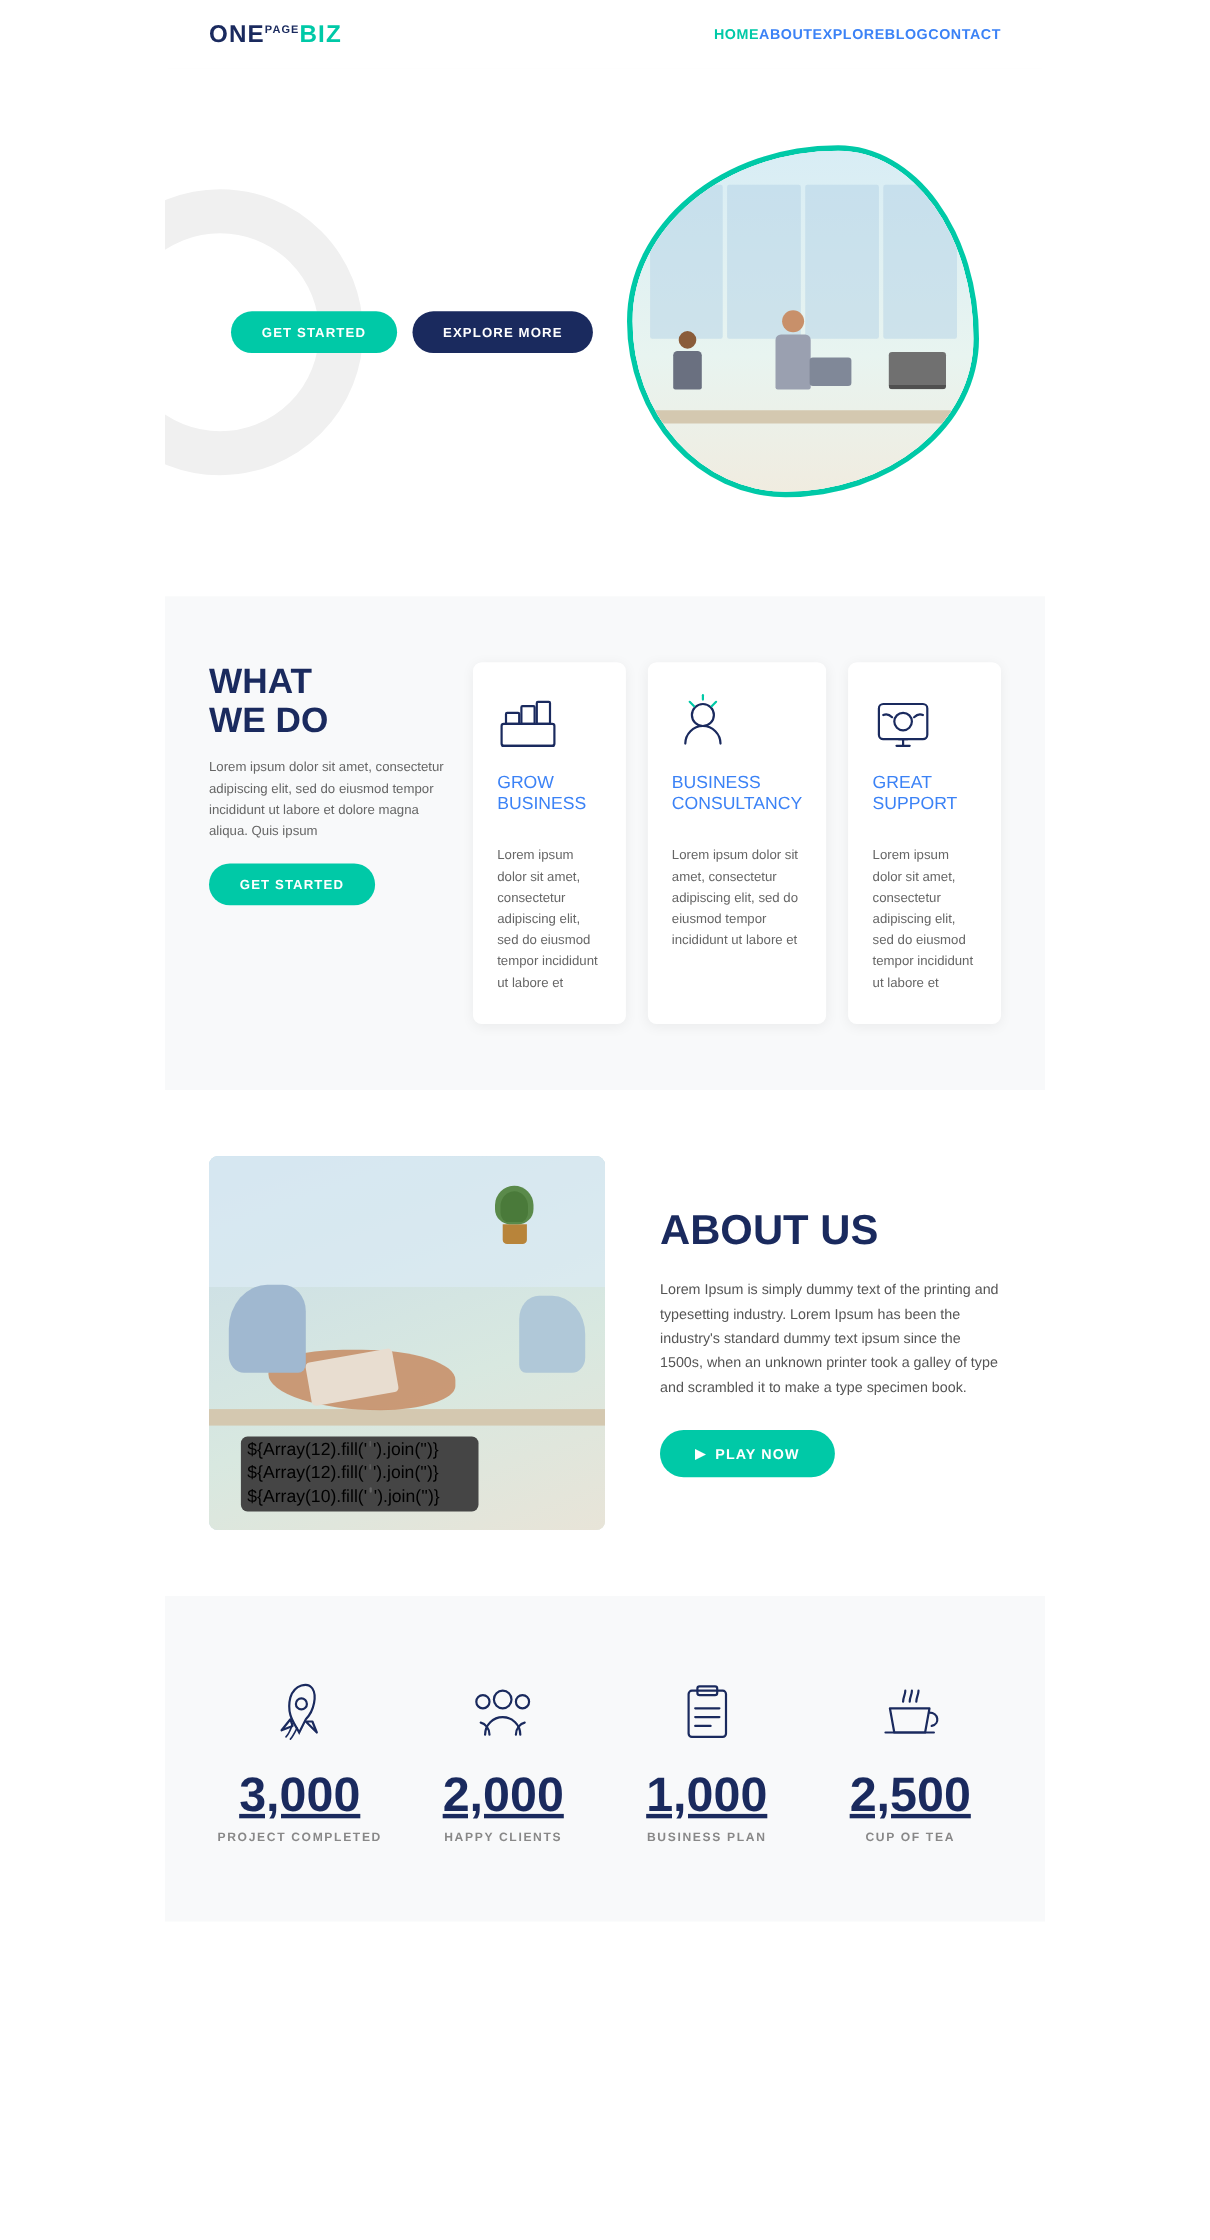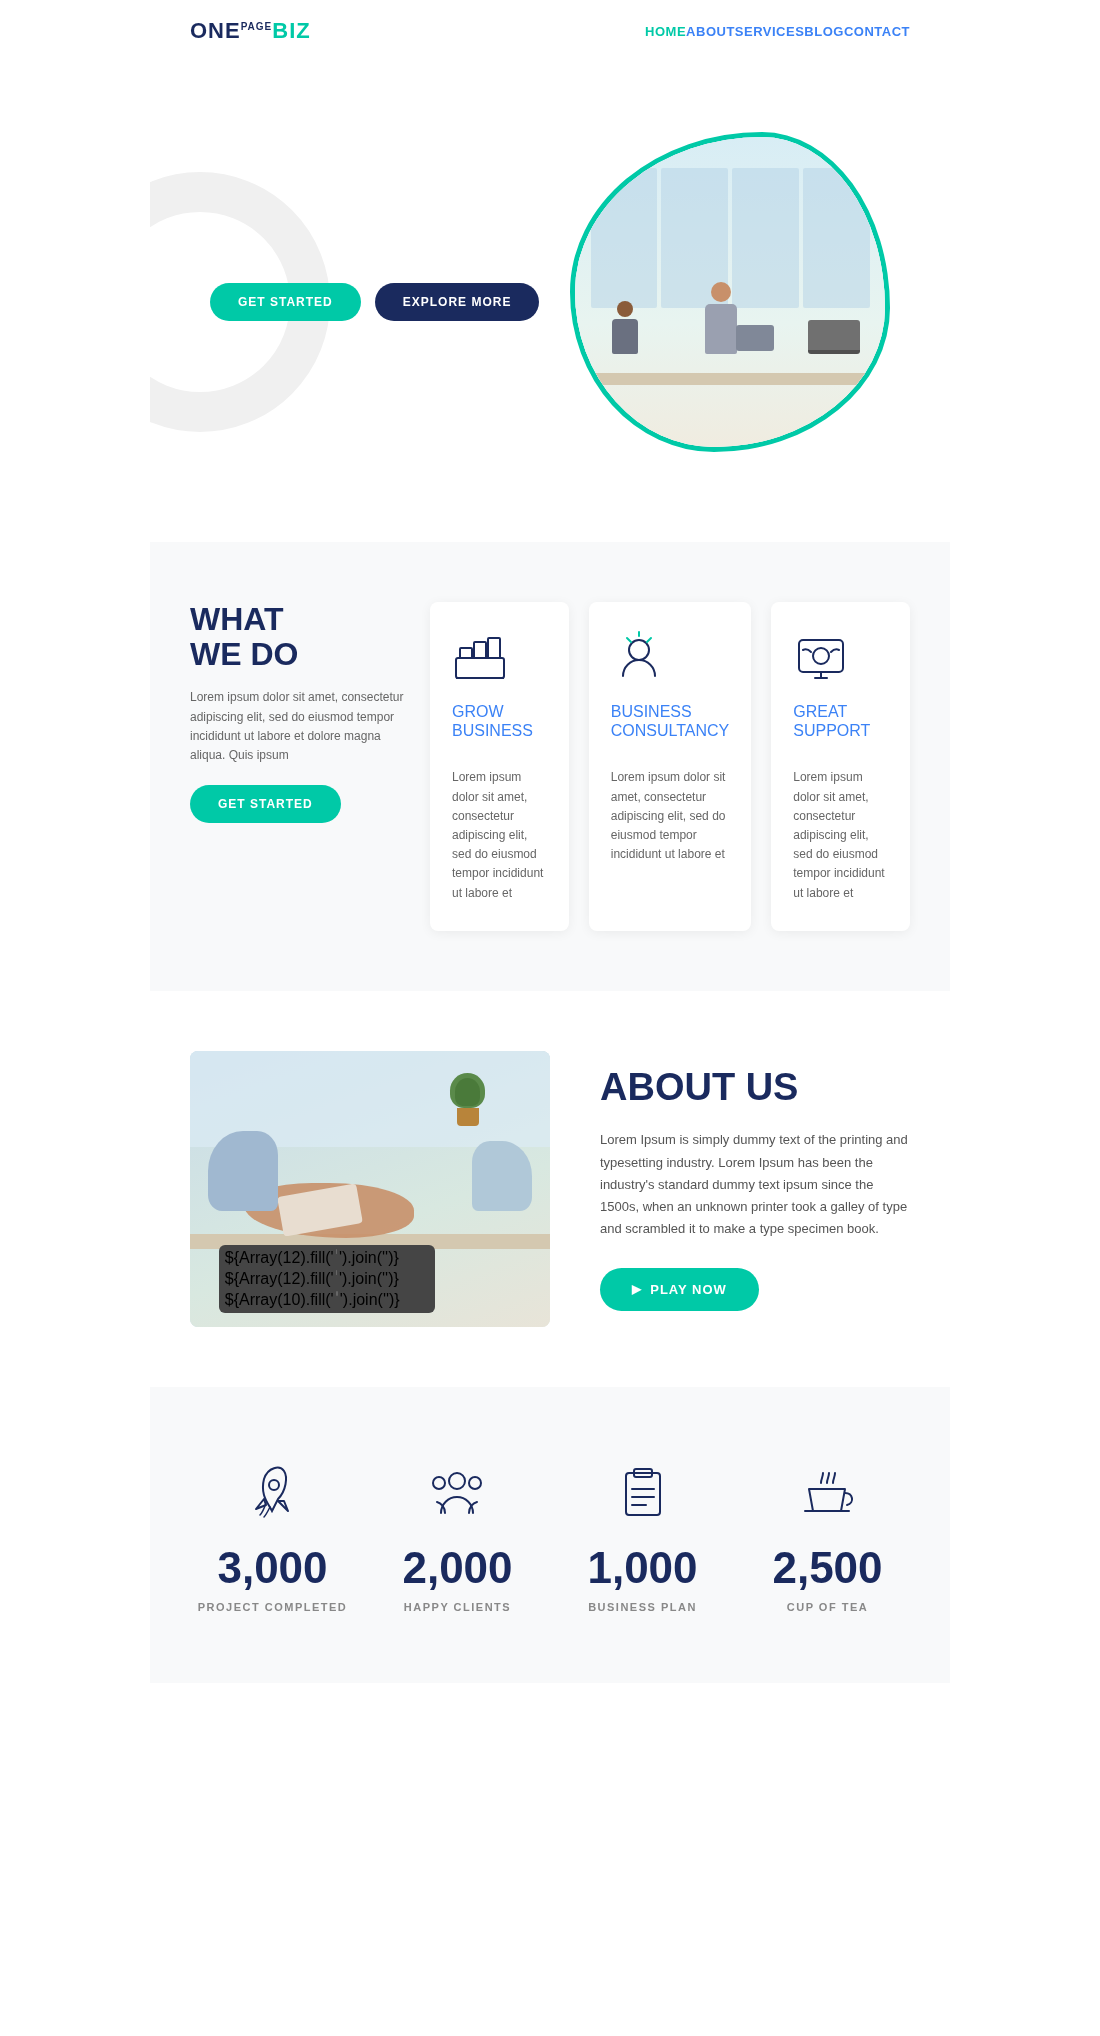--- a/index.html
+++ b/index.html
@@ -178,21 +178,21 @@
       align-items: center;
       padding: 60px 40px;
       gap: 50px;
       background: #fff;
     }
     .about-img-wrap {
       width: 360px;
       flex-shrink: 0;
       border-radius: 8px;
       overflow: hidden;
-      height: 276px;
+      height: 340px;
       background: linear-gradient(135deg, #d0e8f0 0%, #c8dce8 50%, #e0e8e0 100%);
       position: relative;
     }
     .about-img-scene {
       width: 100%;
       height: 100%;
       position: relative;
       overflow: hidden;
     }
     .about-text { flex: 1; }
@@ -243,20 +243,21 @@
       margin: 0 auto 16px;
       display: flex;
       align-items: center;
       justify-content: center;
     }
     .stat-number {
       font-size: 44px;
       font-weight: 900;
       color: #1a2a5e;
       margin-bottom: 8px;
+      text-decoration: underline;
     }
     .stat-label {
       font-size: 11px;
       font-weight: 700;
       color: #888;
       letter-spacing: 1.5px;
       text-transform: uppercase;
     }
 
     
@@ -265,21 +266,21 @@
 </head>
 <body>
 
 <nav class="navbar">
   <div class="logo">
     <span class="logo-one">ONE</span><span class="logo-page">PAGE</span><span class="logo-biz">BIZ</span>
   </div>
   <ul class="nav-links">
     <li><a href="#" class="active">HOME</a></li>
     <li><a href="#">ABOUT</a></li>
-    <li><a href="#">SERVICES</a></li>
+    <li><a href="#">EXPLORE</a></li>
     <li><a href="#">BLOG</a></li>
     <li><a href="#">CONTACT</a></li>
   </ul>
 </nav>
 
 <section class="hero">
   <div class="hero-bg-circle"></div>
   <div class="hero-text">
     <div class="hero-buttons">
       <button class="btn-green">GET STARTED</button>

